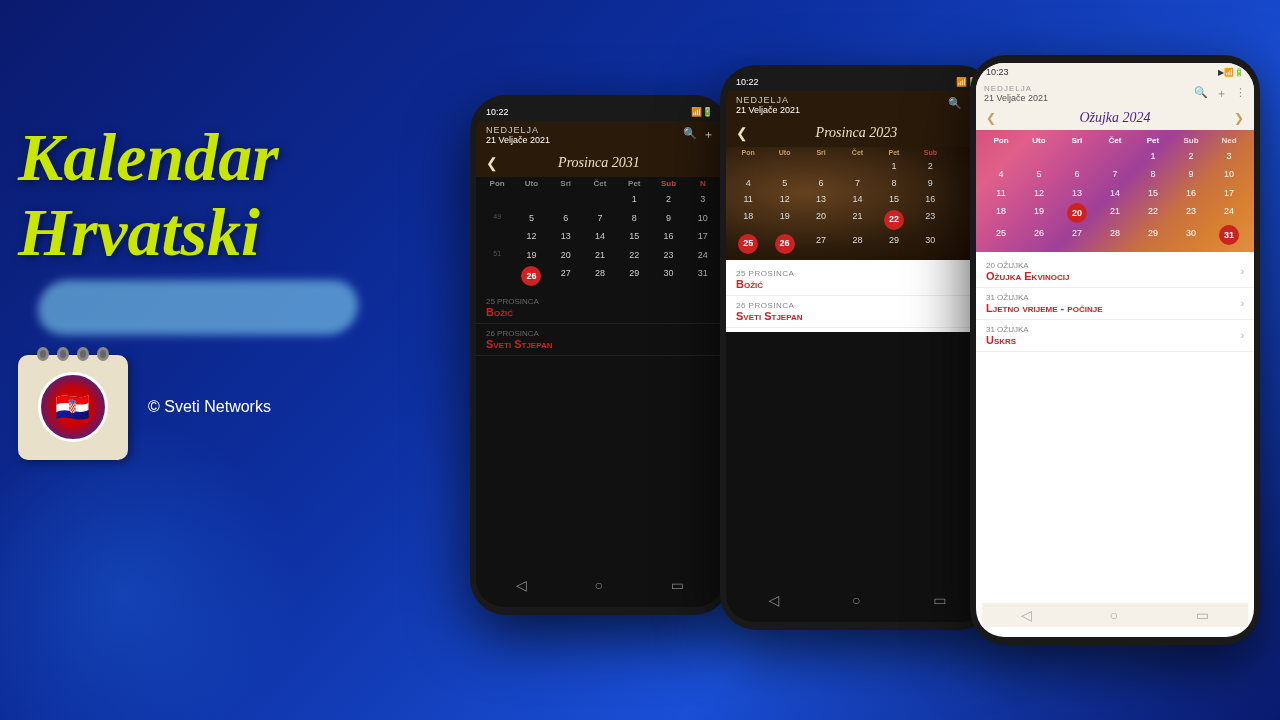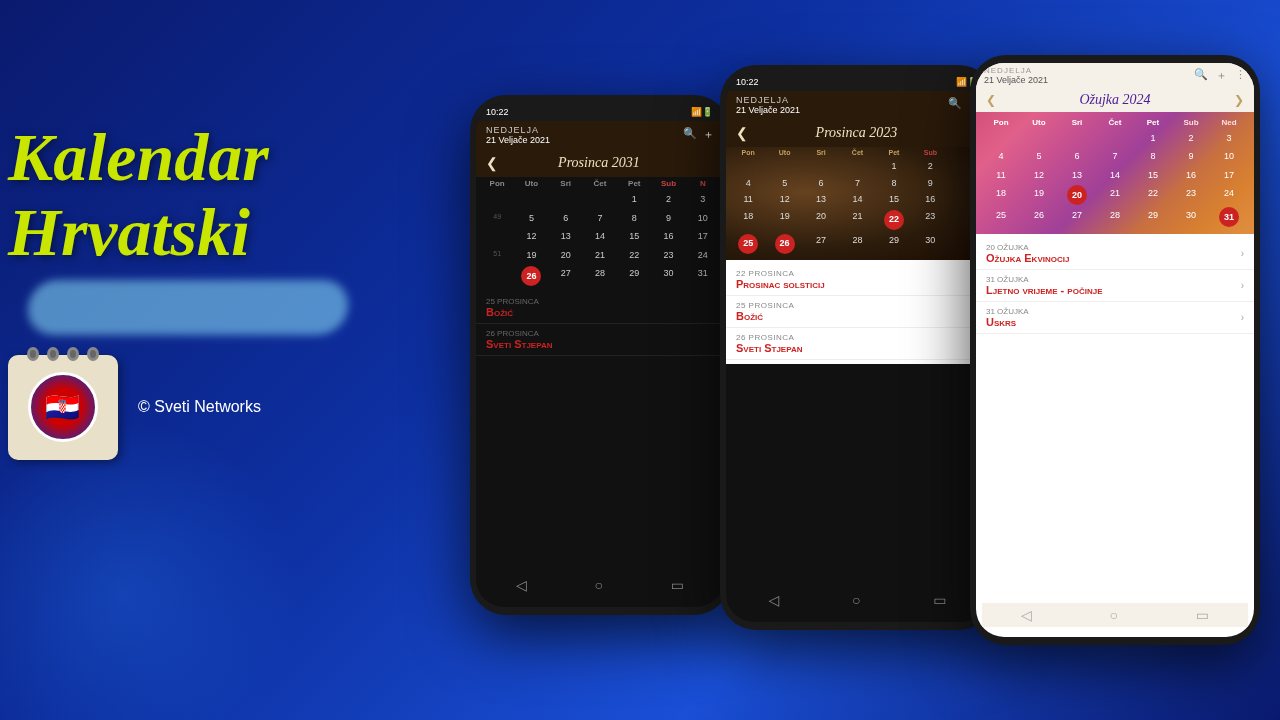--- a/index.html
+++ b/index.html
@@ -31,21 +31,21 @@
       position: absolute;
       width: 200px; height: 200px;
       border-radius: 50%;
       background: radial-gradient(circle, rgba(150,200,255,0.15) 0%, transparent 70%);
       bottom: 50px; right: 50px;
     }
 
     
     .left-section {
       position: absolute;
-      left: 8px; top: 120px;
+      left: 18px; top: 120px;
       width: 400px;
     }
     .app-title {
       font-size: 68px;
       font-weight: 900;
       font-style: italic;
       color: #c8e600;
       line-height: 1.1;
       text-shadow: 2px 2px 8px rgba(0,0,0,0.5);
       font-family: Georgia, serif;
@@ -626,44 +626,44 @@
           <div class="cal-cell-dark">28</div>
           <div class="cal-cell-dark">29</div>
           <div class="cal-cell-dark">30</div>
           <div class="cal-cell-dark"></div>
         </div>
       </div>
     </div>
 
     <div class="event-list">
       <div class="event-item">
-        <div class="event-date">22 PROSINCA</div>
-        <div class="event-name">Prosinac solsticij</div>
-      </div>
-      <div class="event-item">
         <div class="event-date">25 PROSINCA</div>
         <div class="event-name">Božić</div>
       </div>
       <div class="event-item">
         <div class="event-date">26 PROSINCA</div>
         <div class="event-name">Sveti Stjepan</div>
       </div>
     </div>
 
     <div class="nav-bar">
       <span style="color:#888;font-size:14px;">◁</span>
       <span style="color:#888;font-size:14px;">○</span>
       <span style="color:#888;font-size:14px;">▭</span>
     </div>
   </div>
 </div>
 
 <div class="phone phone-3">
   <div class="screen">
 
+    <div class="status-bar-white">
+      <span>10:23</span>
+      <span style="font-size:8px;">▶📶🔋</span>
+    </div>
 
     <div class="p3-header">
       <div class="p3-header-left">
         <div class="p3-header-day">Nedjelja</div>
         <div class="p3-header-date">21 Veljače 2021</div>
       </div>
       <div class="p3-header-icons">
         <span style="color:#888;font-size:11px;">🔍</span>
         <span style="color:#888;font-size:11px;">＋</span>
         <span style="color:#888;font-size:11px;">⋮</span>

